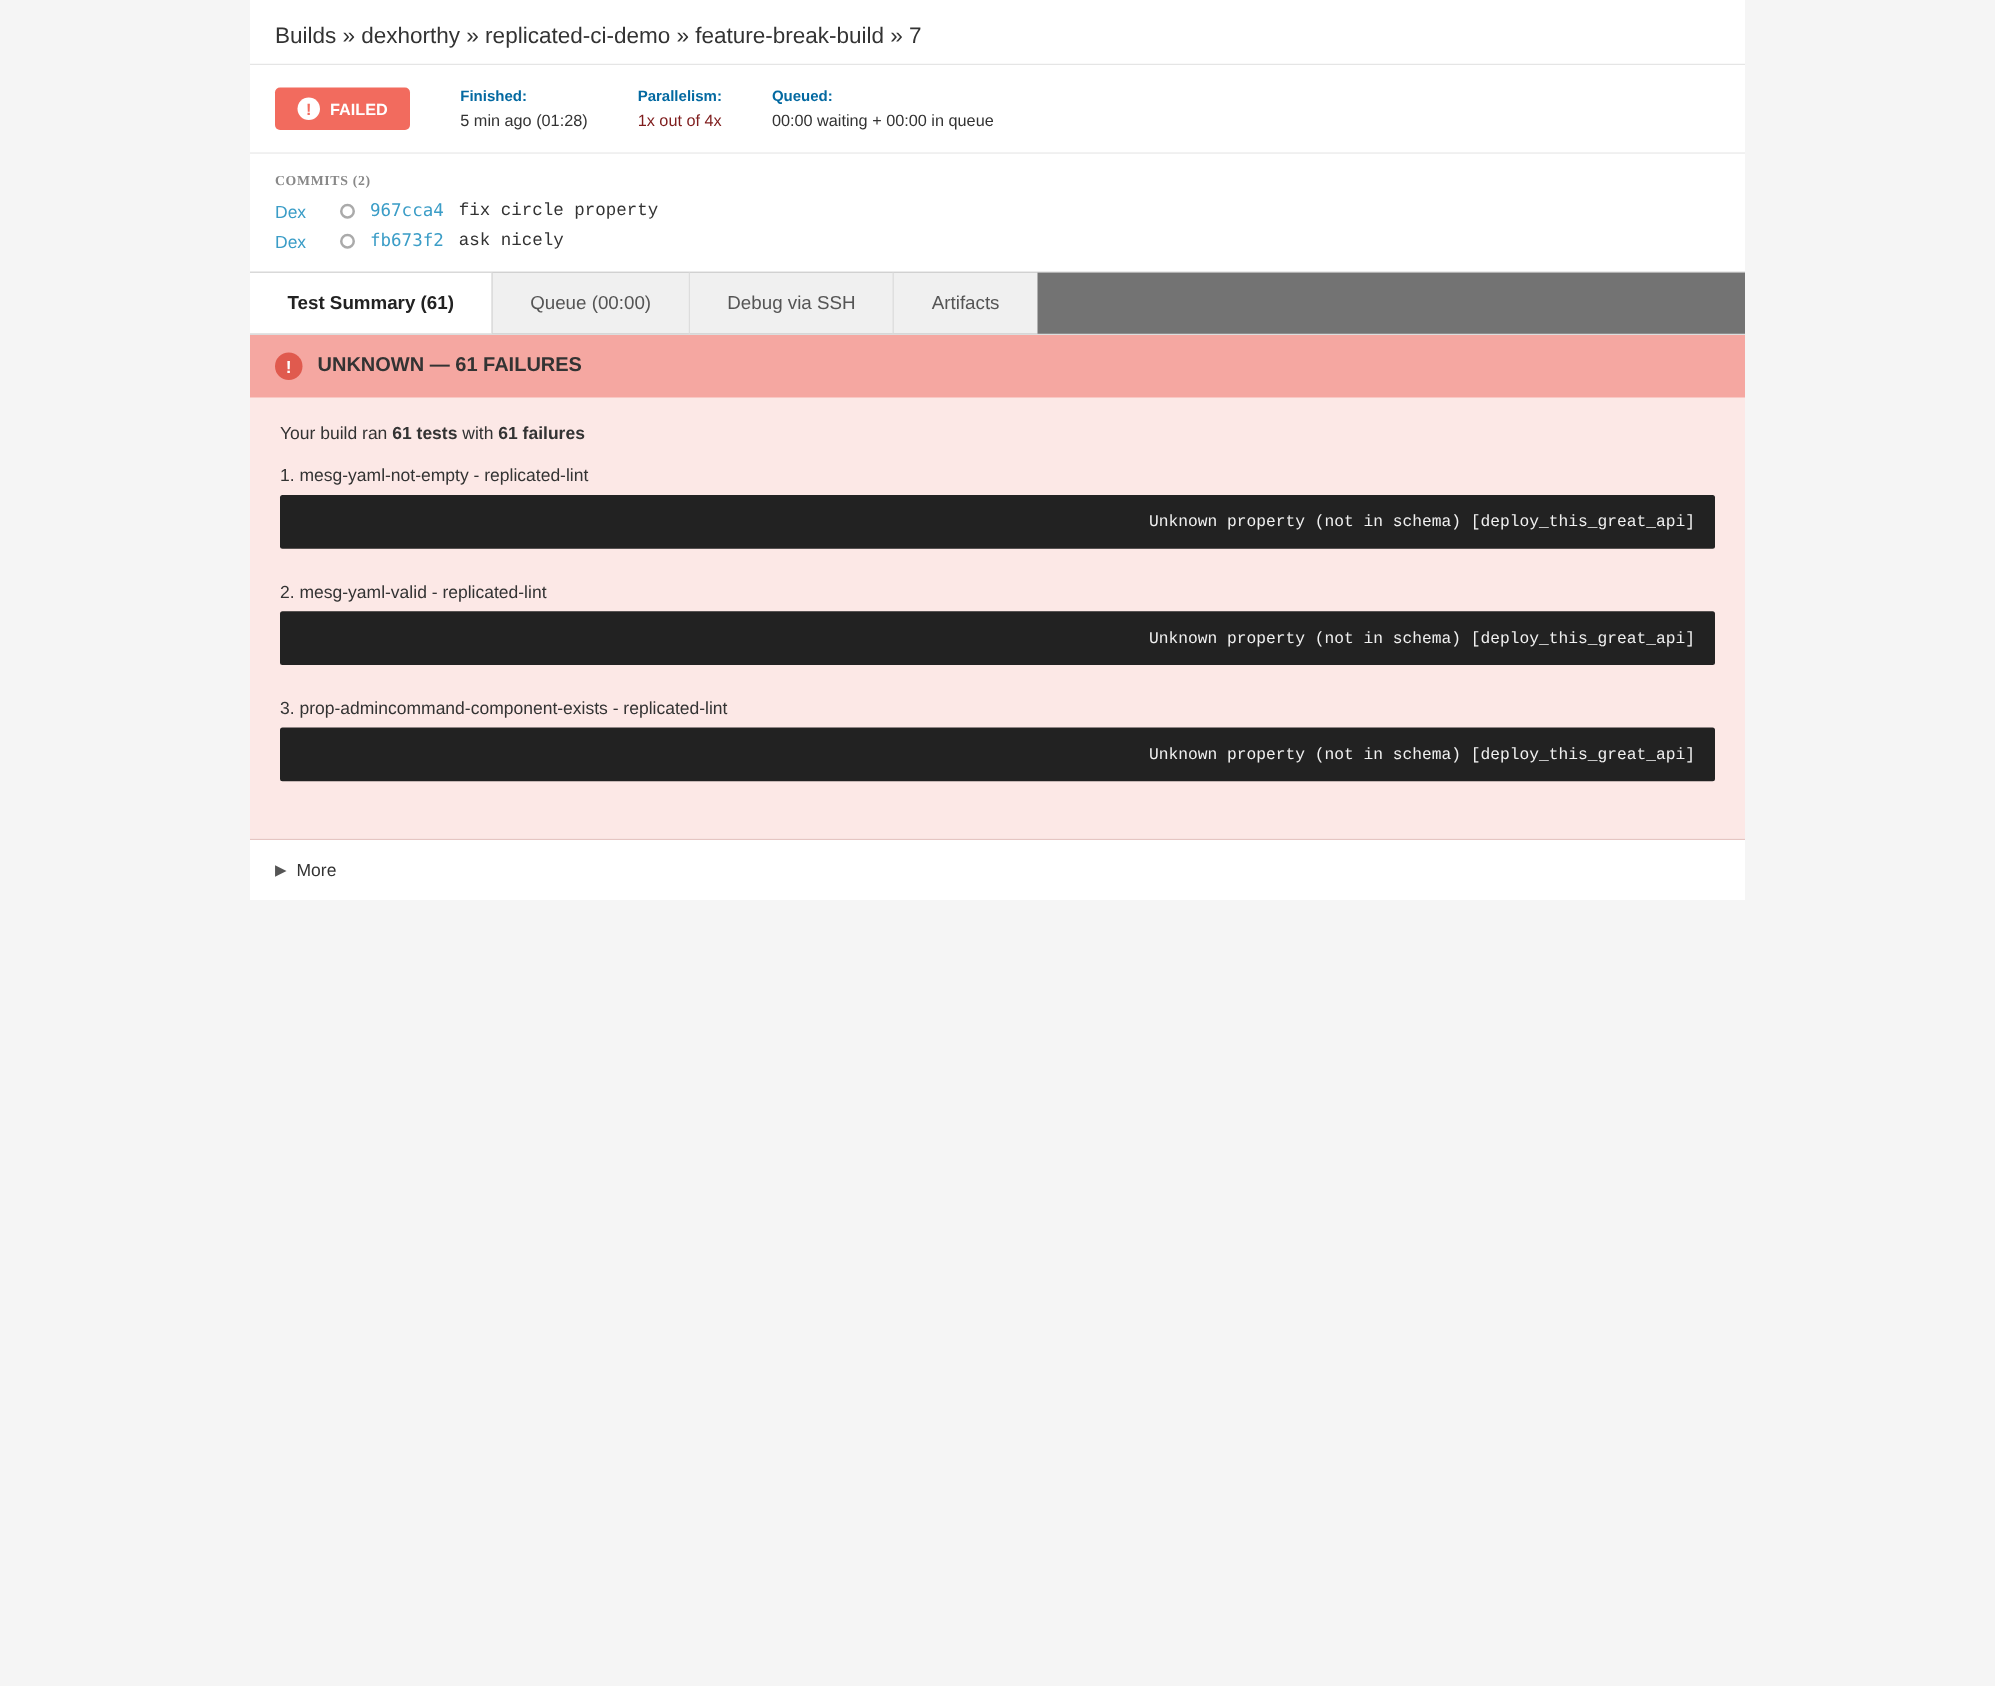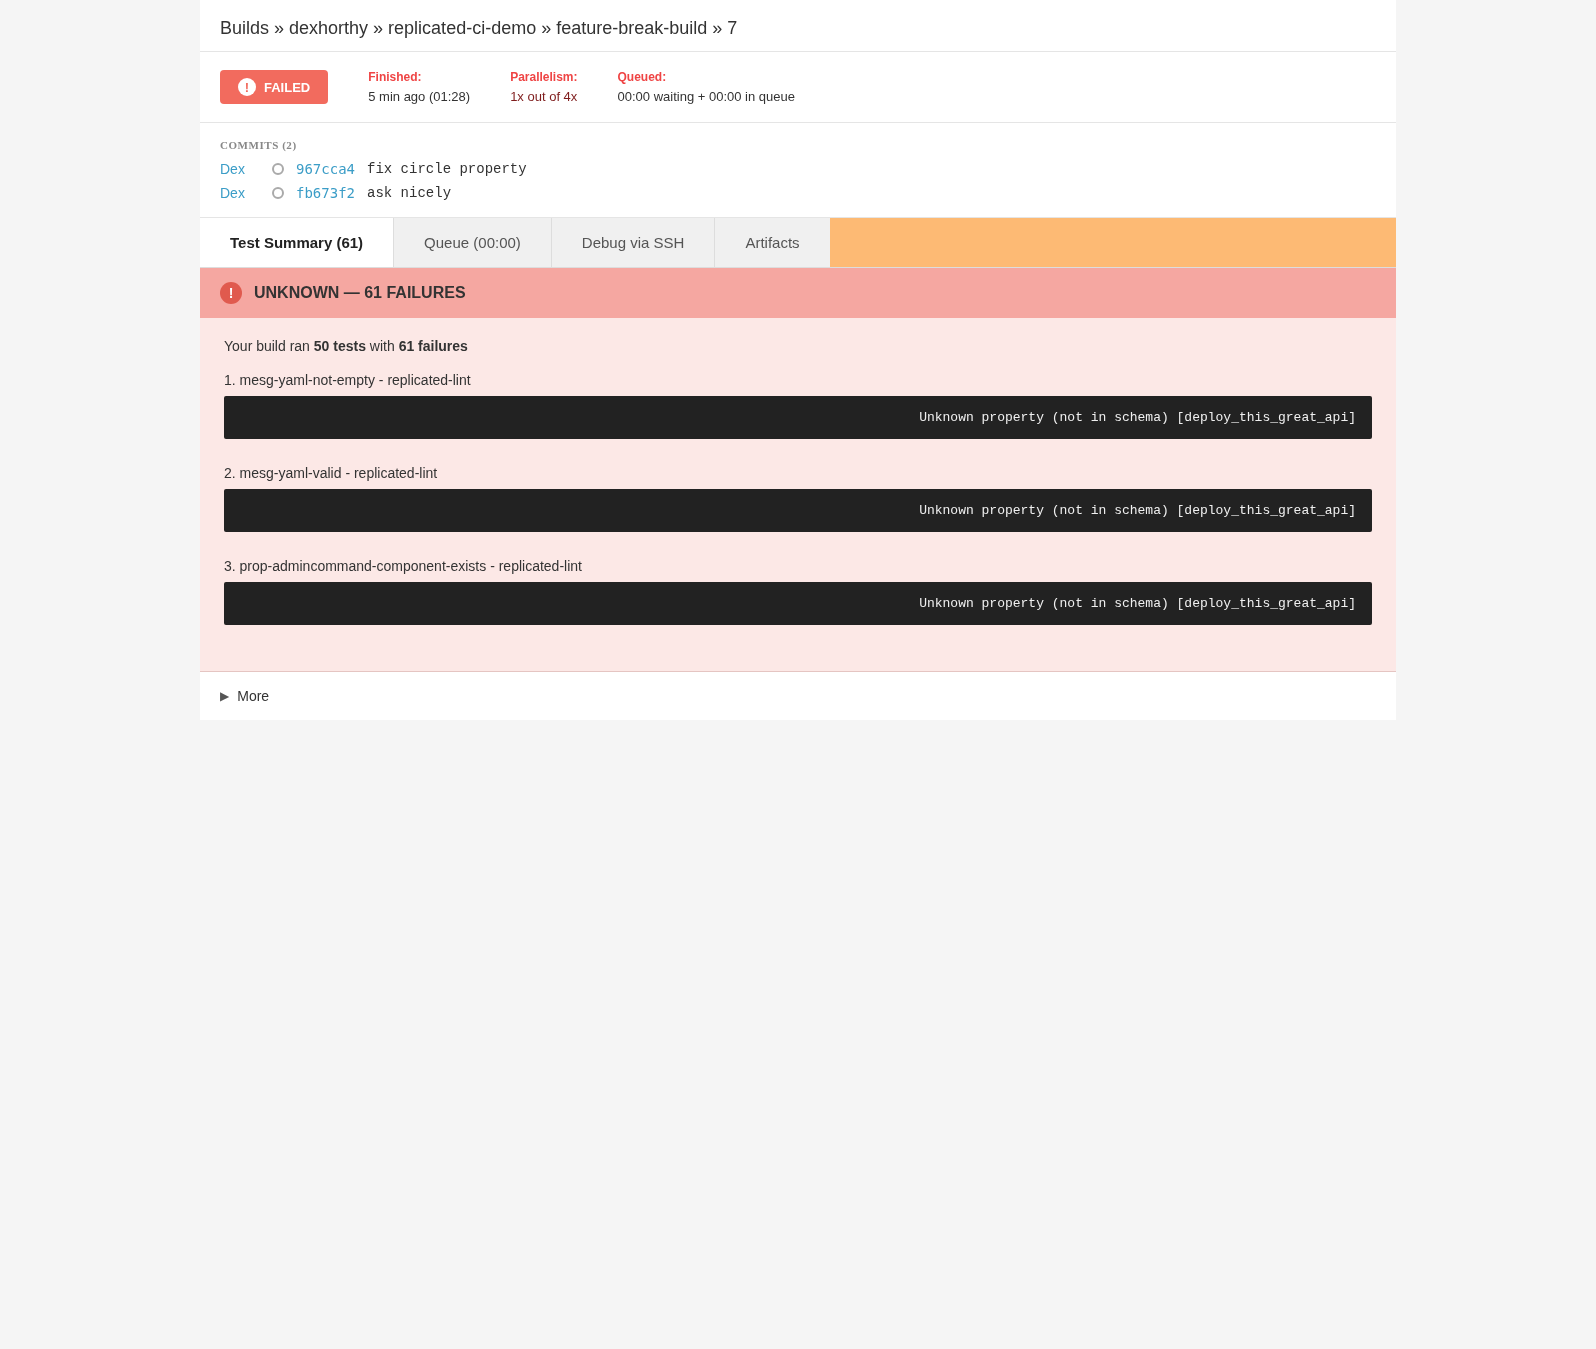--- a/index.html
+++ b/index.html
@@ -64,21 +64,21 @@
 
     .status-meta {
       display: flex;
       gap: 40px;
     }
 
     .status-field label {
       display: block;
       font-size: 12px;
       font-weight: 600;
-      color: #ef4444;
+      color: #0369a1;
       margin-bottom: 4px;
     }
 
     .status-field .value {
       font-size: 13px;
       color: #333;
     }
 
     .status-field .value a, .link {
       color: #7f1d1d;
@@ -143,21 +143,21 @@
 
     .commit-message {
       font-family: 'Courier New', monospace;
       color: #333;
     }
 
     
     .tabs-bar {
       display: flex;
       border-bottom: 1px solid #ddd;
-      background: #fdba74;
+      background: #737373;
     }
 
     .tab {
       padding: 16px 30px;
       cursor: pointer;
       font-size: 15px;
       color: #555;
       border-right: 1px solid #ddd;
       background: #f0f0f0;
       white-space: nowrap;
@@ -319,21 +319,21 @@
 
   <div class="main-content">
 
     <div class="failure-header">
       <span class="icon-circle">!</span>
       <span>UNKNOWN — 61 FAILURES</span>
     </div>
 
     <div class="failure-body">
       <p class="failure-summary">
-        <span>Your build ran </span><strong>50 tests</strong><span> with </span><strong>61 failures</strong>
+        <span>Your build ran </span><strong>61 tests</strong><span> with </span><strong>61 failures</strong>
       </p>
 
       <div class="failure-item">
         <div class="failure-item-title">
           <span>1. </span><span>mesg-yaml-not-empty - replicated-lint</span>
         </div>
         <div class="code-block">Unknown property (not in schema) [deploy_this_great_api]</div>
       </div>
 
       <div class="failure-item">

